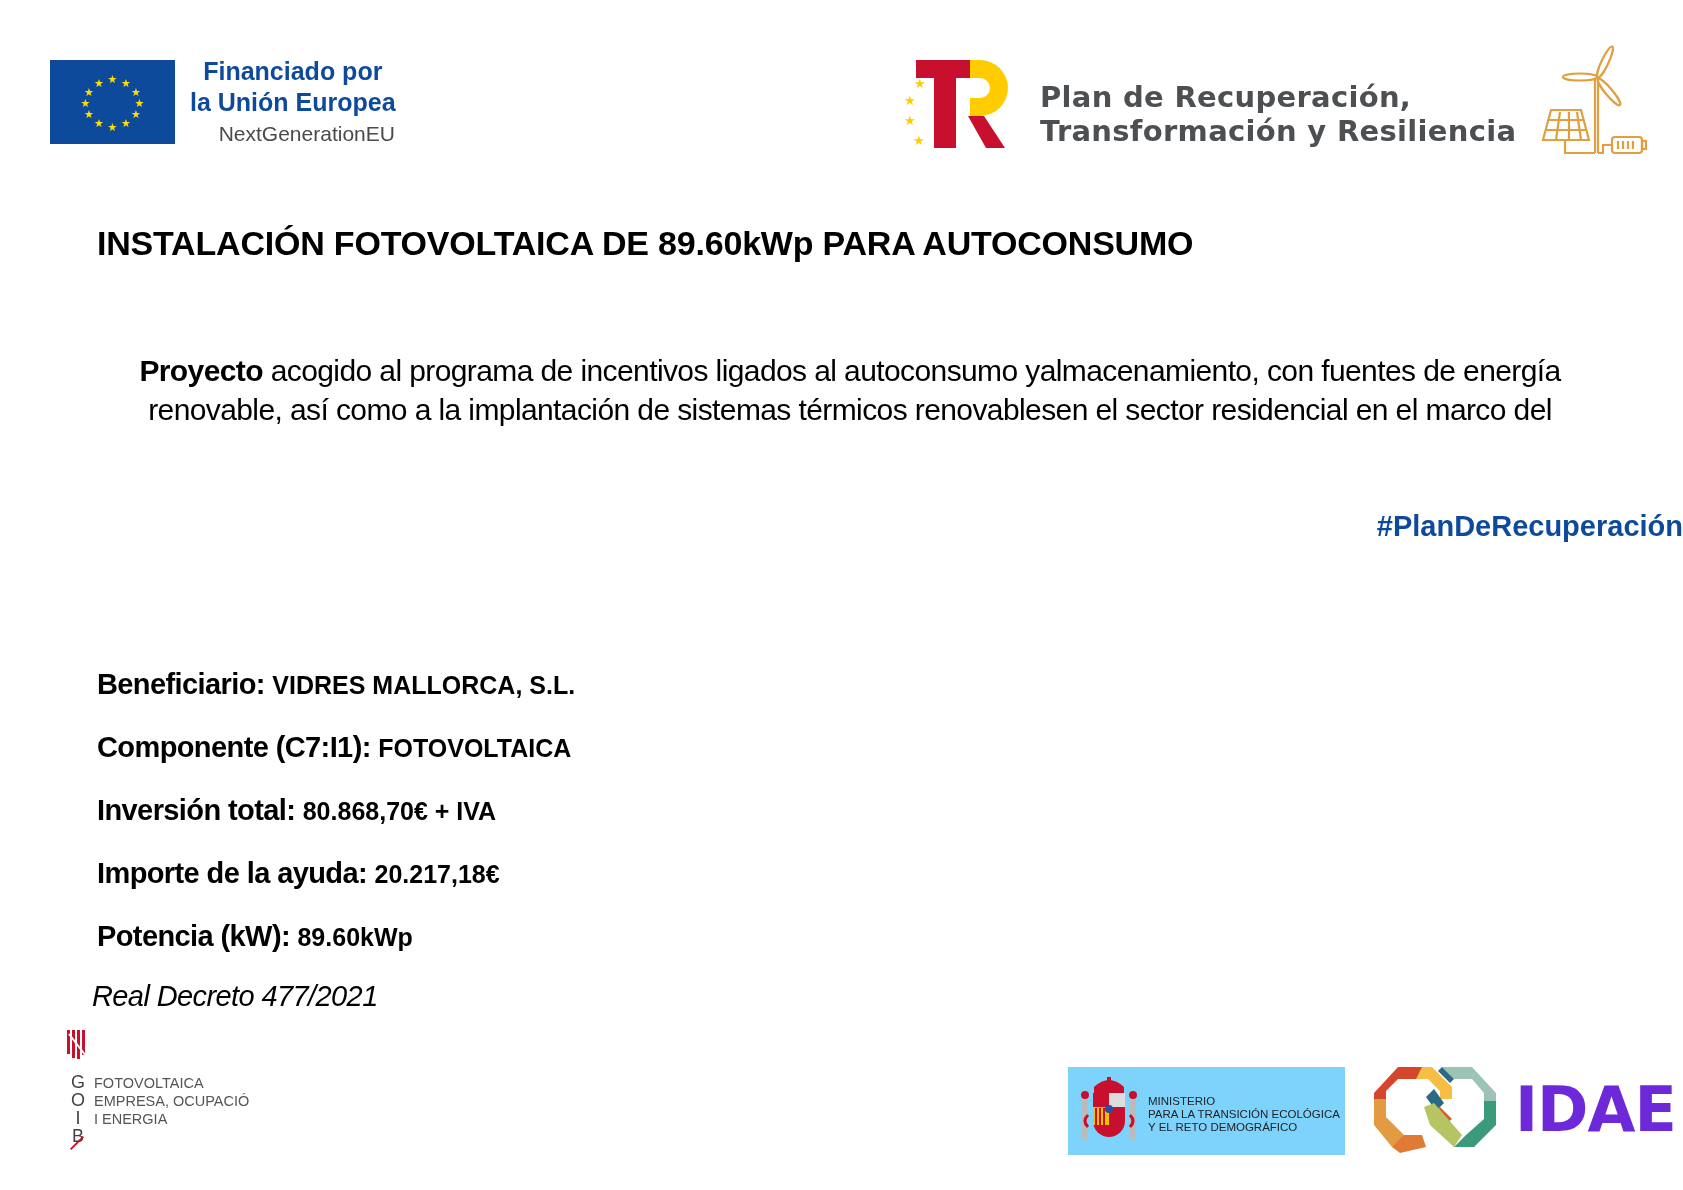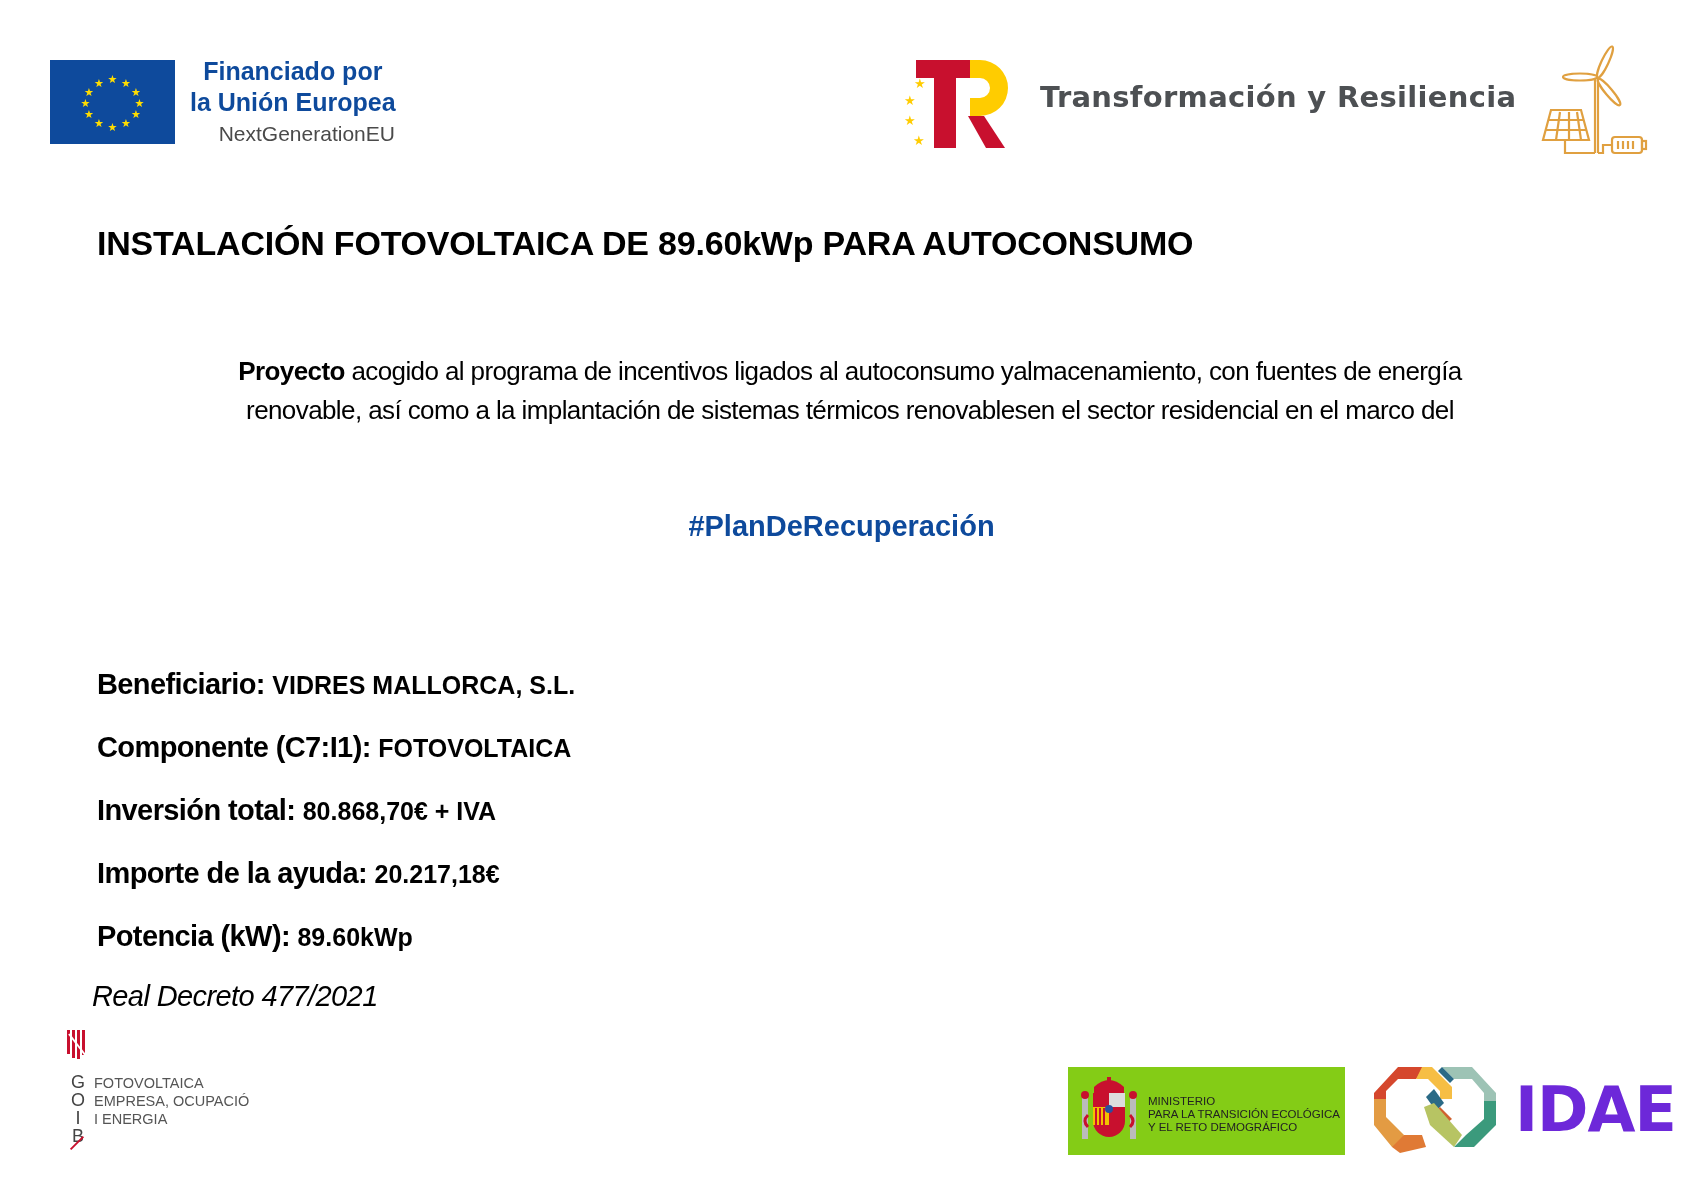--- a/index.html
+++ b/index.html
@@ -18,39 +18,39 @@
 
     
     #prtr-logo { left: 900px; top: 55px; width: 120px; height: 100px; }
     #prtr-text { left: 1040px; top: 80px; color: #4d5053; font-weight: bold; font-size: 29px; line-height: 34px; letter-spacing: 0.3px; font-family: "DejaVu Sans", sans-serif; }
     #energy-icon { left: 1525px; top: 40px; width: 130px; height: 120px; }
 
     
     #title { left: 97px; top: 224px; font-weight: bold; font-size: 34px; letter-spacing: -0.2px; }
 
     
-    #para { left: 60px; top: 352px; width: 1580px; text-align: center; font-size: 26px; line-height: 38.5px; letter-spacing: -0.6px; }
+    #para { left: 60px; top: 352px; width: 1580px; text-align: center; font-size: 30px; line-height: 38.5px; letter-spacing: -0.6px; }
     #para .lead { font-weight: bold; }
 
-    #hashtag { left: 0; top: 510px; width: 1683px; text-align: center; color: #0e4a9c; font-weight: bold; font-size: 29px; }
+    #hashtag { left: 0; top: 510px; width: 1683px; text-align: right; color: #0e4a9c; font-weight: bold; font-size: 29px; }
 
     
     .field { left: 97px; font-size: 29px; letter-spacing: -0.6px; white-space: nowrap; }
     .field .lbl { font-weight: bold; }
     .field .val { font-weight: bold; font-size: 25px; letter-spacing: 0px; }
     #decree { left: 92px; top: 980px; font-style: italic; font-size: 29px; letter-spacing: -0.6px; }
 
     
     #goib { left: 60px; top: 1030px; width: 200px; height: 140px; }
     #goib .shield { position: absolute; left: 6px; top: 0; width: 22px; height: 30px; }
     #goib .letters { position: absolute; left: 10px; top: 43px; font-size: 18px; color: #444; line-height: 18px; width: 16px; text-align: center; }
     #goib .dept { position: absolute; left: 34px; top: 44px; font-size: 14.5px; color: #555; line-height: 18px; }
     #goib .slash { position: absolute; left: 8px; top: 112px; width: 18px; height: 2px; background: #c8102e; transform: rotate(-45deg); }
 
-    #ministry { left: 1068px; top: 1067px; width: 277px; height: 88px; background: #84cc16; }
+    #ministry { left: 1068px; top: 1067px; width: 277px; height: 88px; background: #7dd3fc; }
     #ministry .crest { position: absolute; left: 10px; top: 8px; width: 62px; height: 72px; }
     #ministry .mtext { position: absolute; left: 80px; top: 28px; font-size: 11.5px; line-height: 13px; color: #222; }
 
     #idae { left: 1370px; top: 1063px; width: 280px; height: 100px; }
     #idae .mark { position: absolute; left: 0; top: 0; width: 135px; height: 95px; }
     #idae .word { position: absolute; left: 145px; top: 10px; font-weight: bold; font-size: 62px; color: #6d28d9; font-family: "DejaVu Sans", sans-serif; letter-spacing: -1px; }
   </style>
 </head>
 <body>
 
@@ -89,20 +89,21 @@
 
     <rect x="16" y="5" width="55" height="18" fill="#c8102e"></rect>
     <rect x="34" y="5" width="22" height="88" fill="#c8102e"></rect>
 
     <path d="M70 5 h10 a28 28 0 0 1 0 56 h-10 v-18 h10 a10 10 0 0 0 0 -20 h-10 z" fill="#ffcc00"></path>
 
     <path d="M68 61 L84 61 L105 93 L86 93 Z" fill="#c8102e"></path>
   </svg>
 </div>
 <div id="prtr-text" class="abs">
+  <div>Plan de Recuperación,</div>
   <div>Transformación y Resiliencia</div>
 </div>
 <div id="energy-icon" class="abs">
   <svg viewBox="0 0 130 120" width="130" height="120" fill="none" stroke="#e0a040" stroke-width="2.2">
 
     <line x1="70" y1="38" x2="70" y2="113"></line>
     <line x1="73" y1="38" x2="73" y2="113"></line>
     <ellipse cx="55" cy="37" rx="17" ry="3.5"></ellipse>
     <ellipse cx="80" cy="22" rx="3.5" ry="17" transform="rotate(25 80 22)"></ellipse>
     <ellipse cx="84" cy="52" rx="3.5" ry="17" transform="rotate(-40 84 52)"></ellipse>

